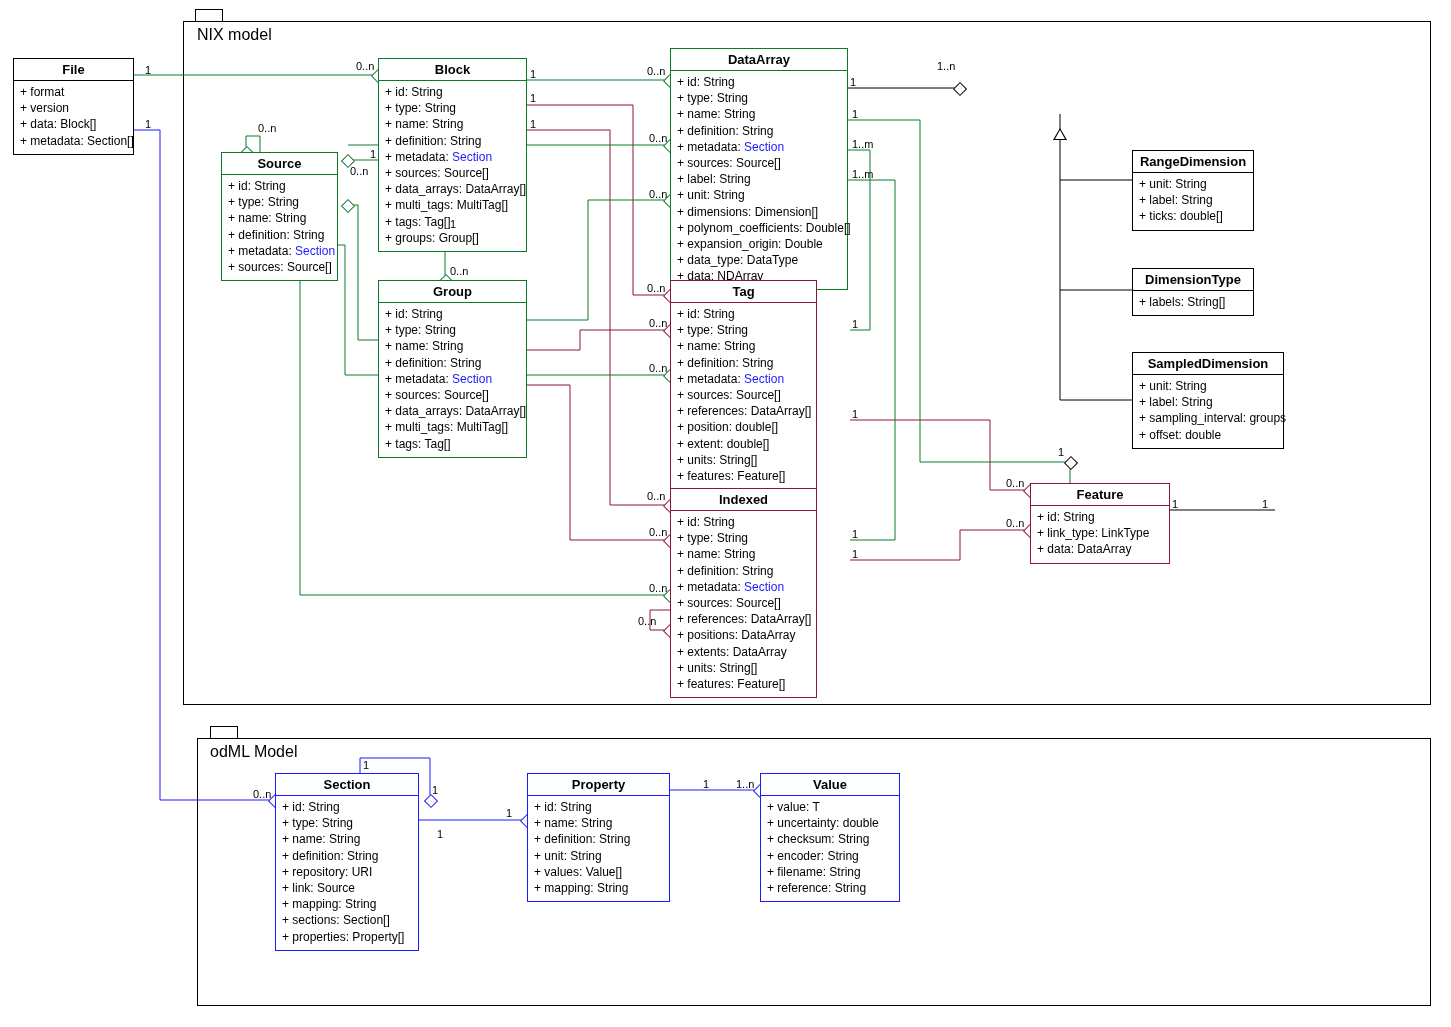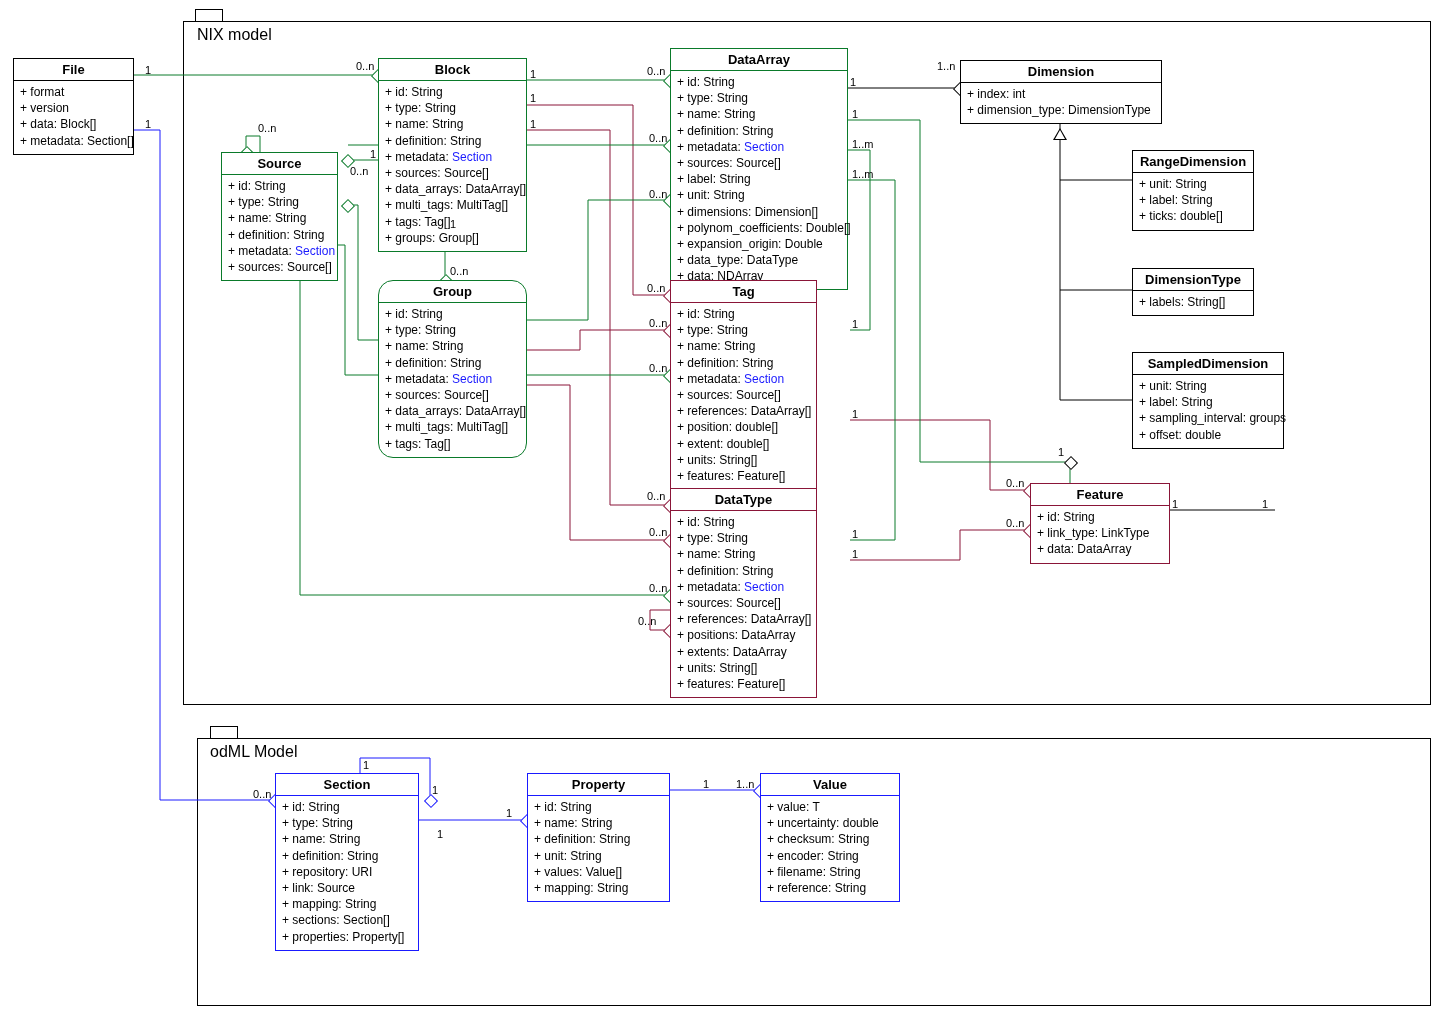--- a/index.html
+++ b/index.html
@@ -225,21 +225,21 @@
     <div class="attrs">
         <div class="attr">+ id: String</div>
         <div class="attr">+ type: String</div>
         <div class="attr">+ name: String</div>
         <div class="attr">+ definition: String</div>
         <div class="attr">+ metadata: <span class="link">Section</span></div>
         <div class="attr">+ sources: Source[]</div>
       </div>
   </div>
 
-  <div class="classbox green" style="left:378px; top:280px; width:147px;border-radius:15px;">
+  <div class="classbox green" style="left:378px; top:280px; width:147px;">
     <div class="name">Group</div>
     <div class="attrs">
         <div class="attr">+ id: String</div>
         <div class="attr">+ type: String</div>
         <div class="attr">+ name: String</div>
         <div class="attr">+ definition: String</div>
         <div class="attr">+ metadata: <span class="link">Section</span></div>
         <div class="attr">+ sources: Source[]</div>
         <div class="attr">+ data_arrays: DataArray[]</div>
         <div class="attr">+ multi_tags: MultiTag[]</div>
@@ -277,43 +277,36 @@
         <div class="attr">+ sources: Source[]</div>
         <div class="attr">+ references: DataArray[]</div>
         <div class="attr">+ position: double[]</div>
         <div class="attr">+ extent: double[]</div>
         <div class="attr">+ units: String[]</div>
         <div class="attr">+ features: Feature[]</div>
       </div>
   </div>
 
   <div class="classbox maroon" style="left:670px; top:488px; width:145px;">
-    <div class="name">DataType</div>
+    <div class="name">Indexed</div>
     <div class="attrs">
         <div class="attr">+ id: String</div>
         <div class="attr">+ type: String</div>
         <div class="attr">+ name: String</div>
         <div class="attr">+ definition: String</div>
         <div class="attr">+ metadata: <span class="link">Section</span></div>
         <div class="attr">+ sources: Source[]</div>
         <div class="attr">+ references: DataArray[]</div>
         <div class="attr">+ positions: DataArray</div>
         <div class="attr">+ extents: DataArray</div>
         <div class="attr">+ units: String[]</div>
         <div class="attr">+ features: Feature[]</div>
       </div>
   </div>
 
-  <div class="classbox" style="left:960px; top:60px; width:200px;">
-    <div class="name">Dimension</div>
-    <div class="attrs">
-        <div class="attr">+ index: int</div>
-        <div class="attr">+ dimension_type: DimensionType</div>
-      </div>
-  </div>
 
   <div class="classbox" style="left:1132px; top:150px; width:120px;">
     <div class="name">RangeDimension</div>
     <div class="attrs">
         <div class="attr">+ unit: String</div>
         <div class="attr">+ label: String</div>
         <div class="attr">+ ticks: double[]</div>
       </div>
   </div>
 

